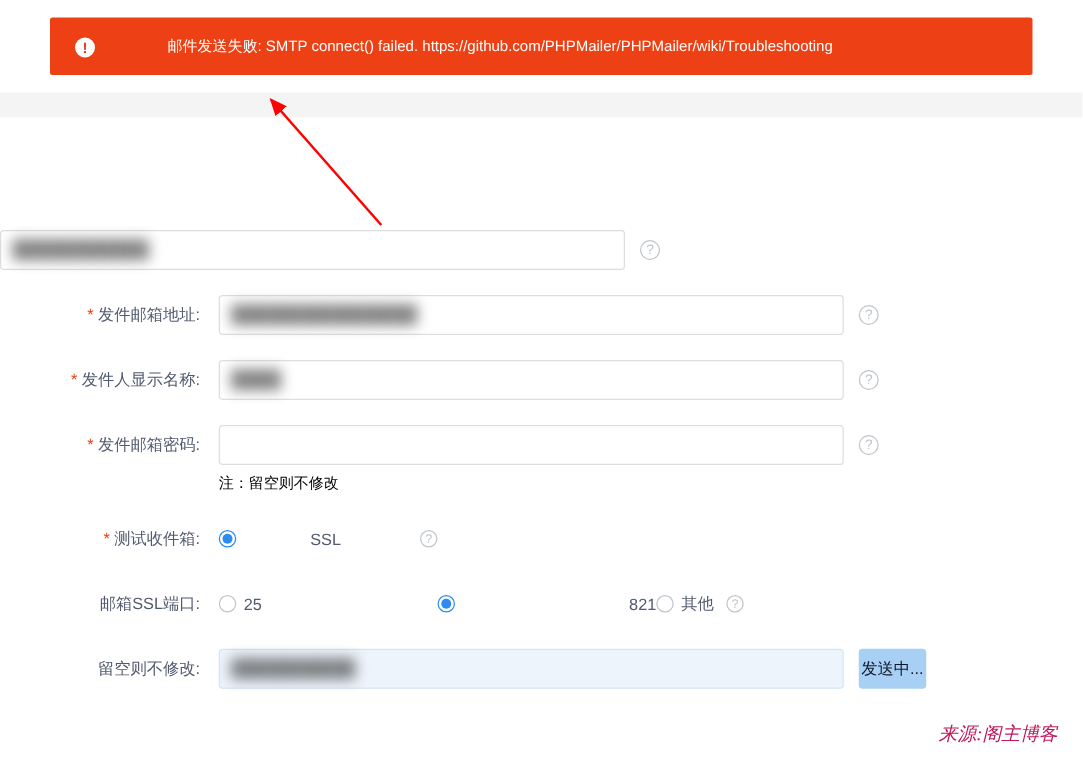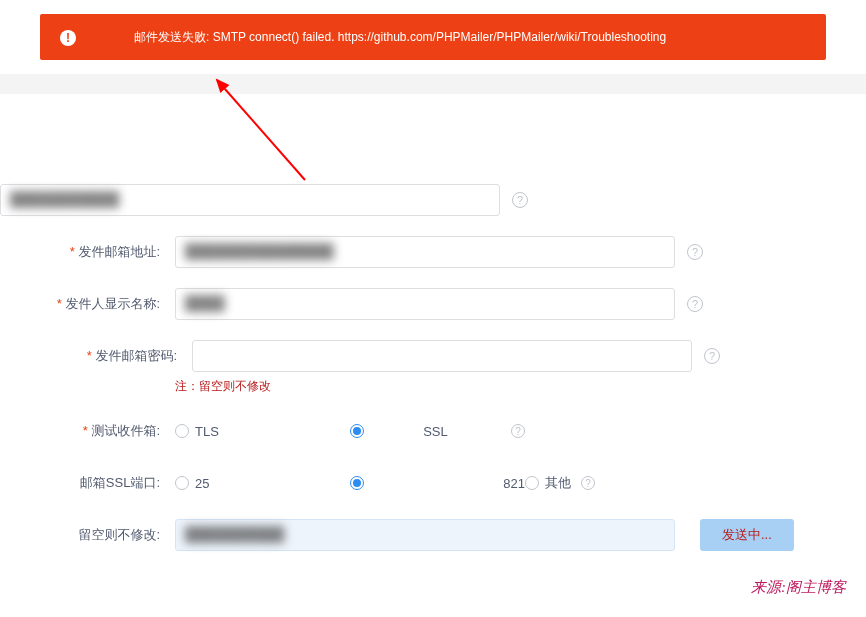--- a/index.html
+++ b/index.html
@@ -118,21 +118,21 @@
       border-radius: 50%;
       color: #c0c4cc;
       font-size: 10px;
       display: inline-flex;
       align-items: center;
       justify-content: center;
       margin-left: 4px;
       vertical-align: middle;
     }
     .hint {
-      color: #b91c1c;
+      color: #000000;
       font-size: 12px;
       margin-top: 6px;
       margin-left: 175px;
     }
     .radio-group {
       display: flex;
       align-items: center;
       gap: 0;
     }
     .radio-item {
@@ -164,45 +164,45 @@
       height: 8px;
       background: #2d8cf0;
       border-radius: 50%;
     }
     .test-row .text-input {
       background: #eef4fb;
       border-color: #d4e5f7;
     }
     .send-btn {
       background: #a8d0f5;
-      color: #b91c1c;
+      color: #0f172a;
       border: none;
       height: 32px;
-      padding: 0 22px;
+      padding: 0 2px;
       border-radius: 3px;
       font-size: 13px;
-      margin-left: 25px;
+      margin-left: 12px;
       cursor: pointer;
     }
     .arrow-annotation {
       position: absolute;
       left: 195px;
       top: 70px;
       pointer-events: none;
     }
     .watermark {
       position: absolute;
       right: 20px;
       bottom: 20px;
       color: #be185d;
       font-size: 15px;
       font-family: "KaiTi", "STKaiti", serif;
       font-style: italic;
     }
-    .form-row-with-hint { margin-bottom: 6px; padding-left: 17px; }
+    .form-row-with-hint { margin-bottom: 6px; }
     .hint-row { margin-bottom: 20px; }
   </style>
 </head>
 <body>
 
 <div class="error-banner">
   <div class="error-icon">!</div>
   <div class="error-text">邮件发送失败: SMTP connect() failed. https://github.com/PHPMailer/PHPMailer/wiki/Troubleshooting</div>
 </div>
 
@@ -260,24 +260,20 @@
         <span class="help-icon">?</span>
       </div>
     </div>
   </div>
   <div class="hint hint-row">注：留空则不修改</div>
 
   <div class="form-row">
     <div class="form-label required">测试收件箱:</div>
     <div class="form-control">
       <div class="radio-group">
-        <label class="radio-item w1">
-          <span class="radio-circle"></span>
-          <span>TLS</span>
-        </label>
         <label class="radio-item w2">
           <span class="radio-circle checked"></span>
           <span>SSL</span>
           <span class="help-icon-inline">?</span>
         </label>
       </div>
     </div>
   </div>
 
   <div class="form-row">

